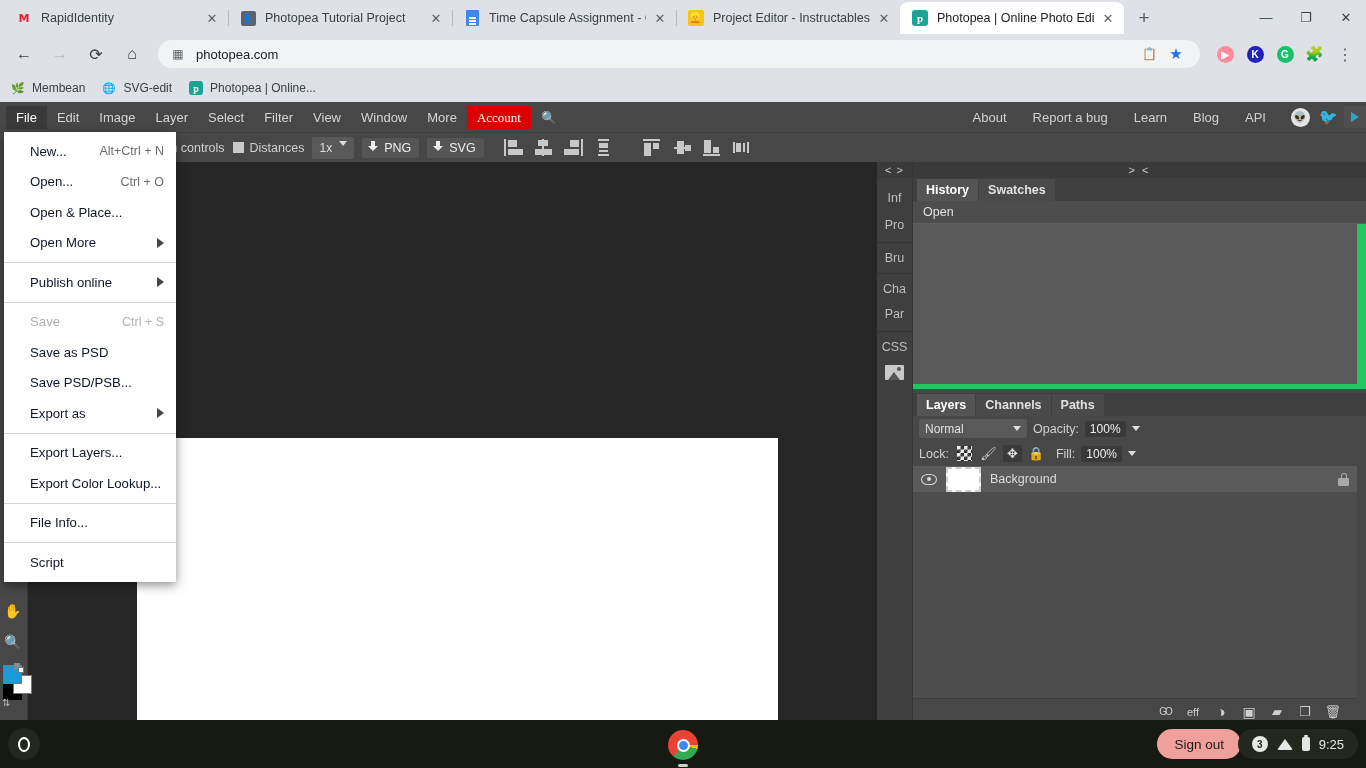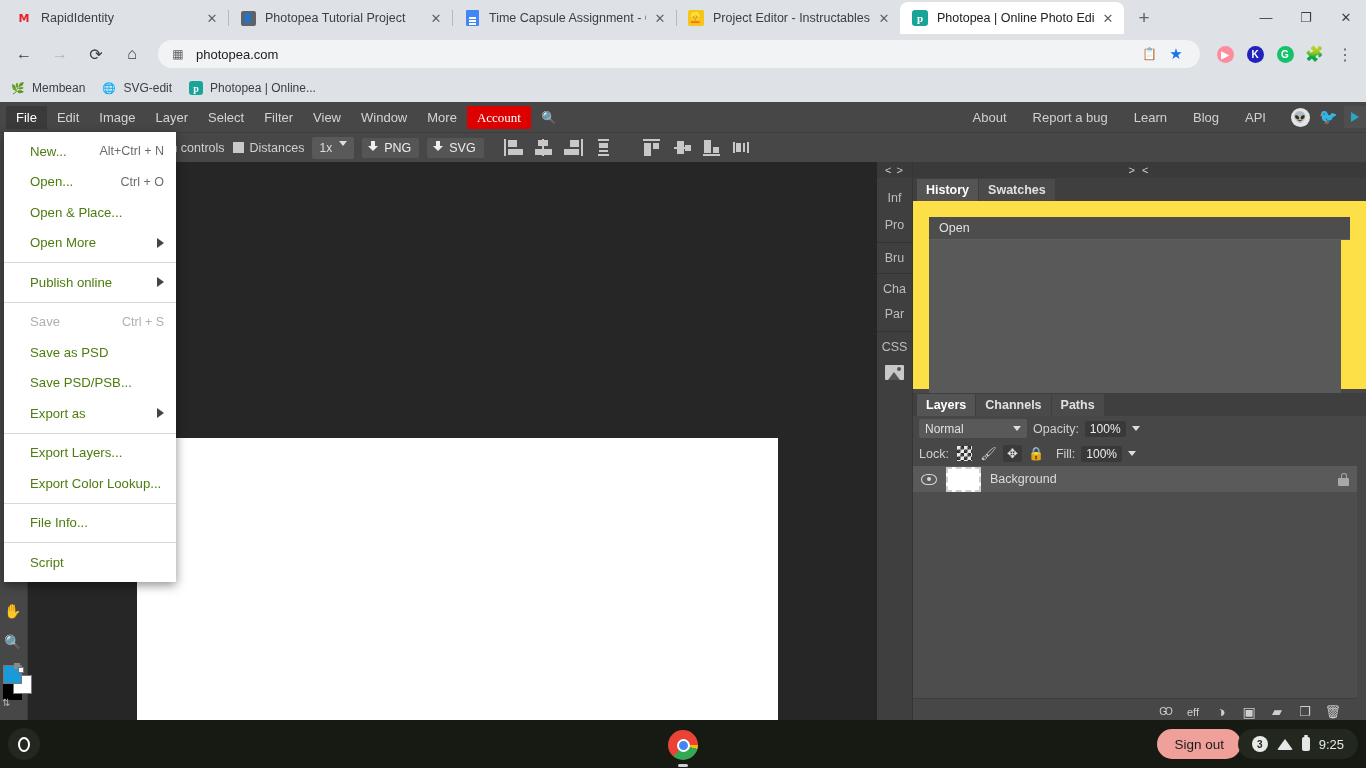--- a/index.html
+++ b/index.html
@@ -230,21 +230,21 @@
   .panelgrip {
     height: 16px; background: #3a3a3a; color:#cfcfcf; font-size:11px;
     display:flex;align-items:center;justify-content:center; letter-spacing:2px;
   }
   .tabrow { display:flex; align-items:flex-end; height: 23px; background:#3f3f3f; padding-left: 4px;}
   .ptab {
     padding: 4px 9px 4px 9px; font-size: 12.5px; color:#e0e0e0;
     background: #4a4a4a; font-weight: bold; margin-right: 1px;
   }
   .ptab.active { background: #545454; color:#fff; }
-  .historypanel { background:#fde047; height: 188px; padding: 16px; }
+  .historypanel { background:#22c55e; height: 188px; padding: 0; }
   .histitem {
     height: 23px; display:flex; align-items:center; padding-left: 10px;
     font-size:12.5px; color:#e0e0e0; background:#4d4d4d;
     border-bottom: 1px solid #5e5e5e;
   }
   .histbody { height:160px; background:#595959; margin: 0 9px 0 0; }
 
   .layerspanel { background:#474747; }
   .lrow { display:flex; align-items:center; height:25px; padding-left: 6px; gap:6px;}
   .blendsel {
@@ -293,21 +293,21 @@
   .filemenu {
     position: absolute; left: 4px; top: 132px; width: 172px;
     background: #ffffff; color: #222;
     box-shadow: 0 3px 10px rgba(0,0,0,.45);
     z-index: 60; padding: 4px 0; font-size: 13px;
   }
   .fmitem {
     display:flex; align-items:center; height: 30.5px; padding: 0 12px 0 26px;
     position: relative; white-space: nowrap;
   }
-  .fmitem .flabel { flex:1 1 auto; color:#4d7c0f; font-size:13.2px; }
+  .fmitem .flabel { flex:1 1 auto; color:#0f172a; font-size:13.2px; }
   .fmitem .fkey { color:#6d6d6d; font-size:12.5px; padding-left: 10px;}
   .fmitem.disabled .flabel,.fmitem.disabled .fkey { color:#b0b0b0; }
   .fmitem .farrow {
     width:0;height:0;border-left:7px solid #444;
     border-top:5px solid transparent;border-bottom:5px solid transparent;
   }
   .fmsep { height:1px; background:#d8d8d8; margin: 4px 0; }
 
   
   .shelf {

